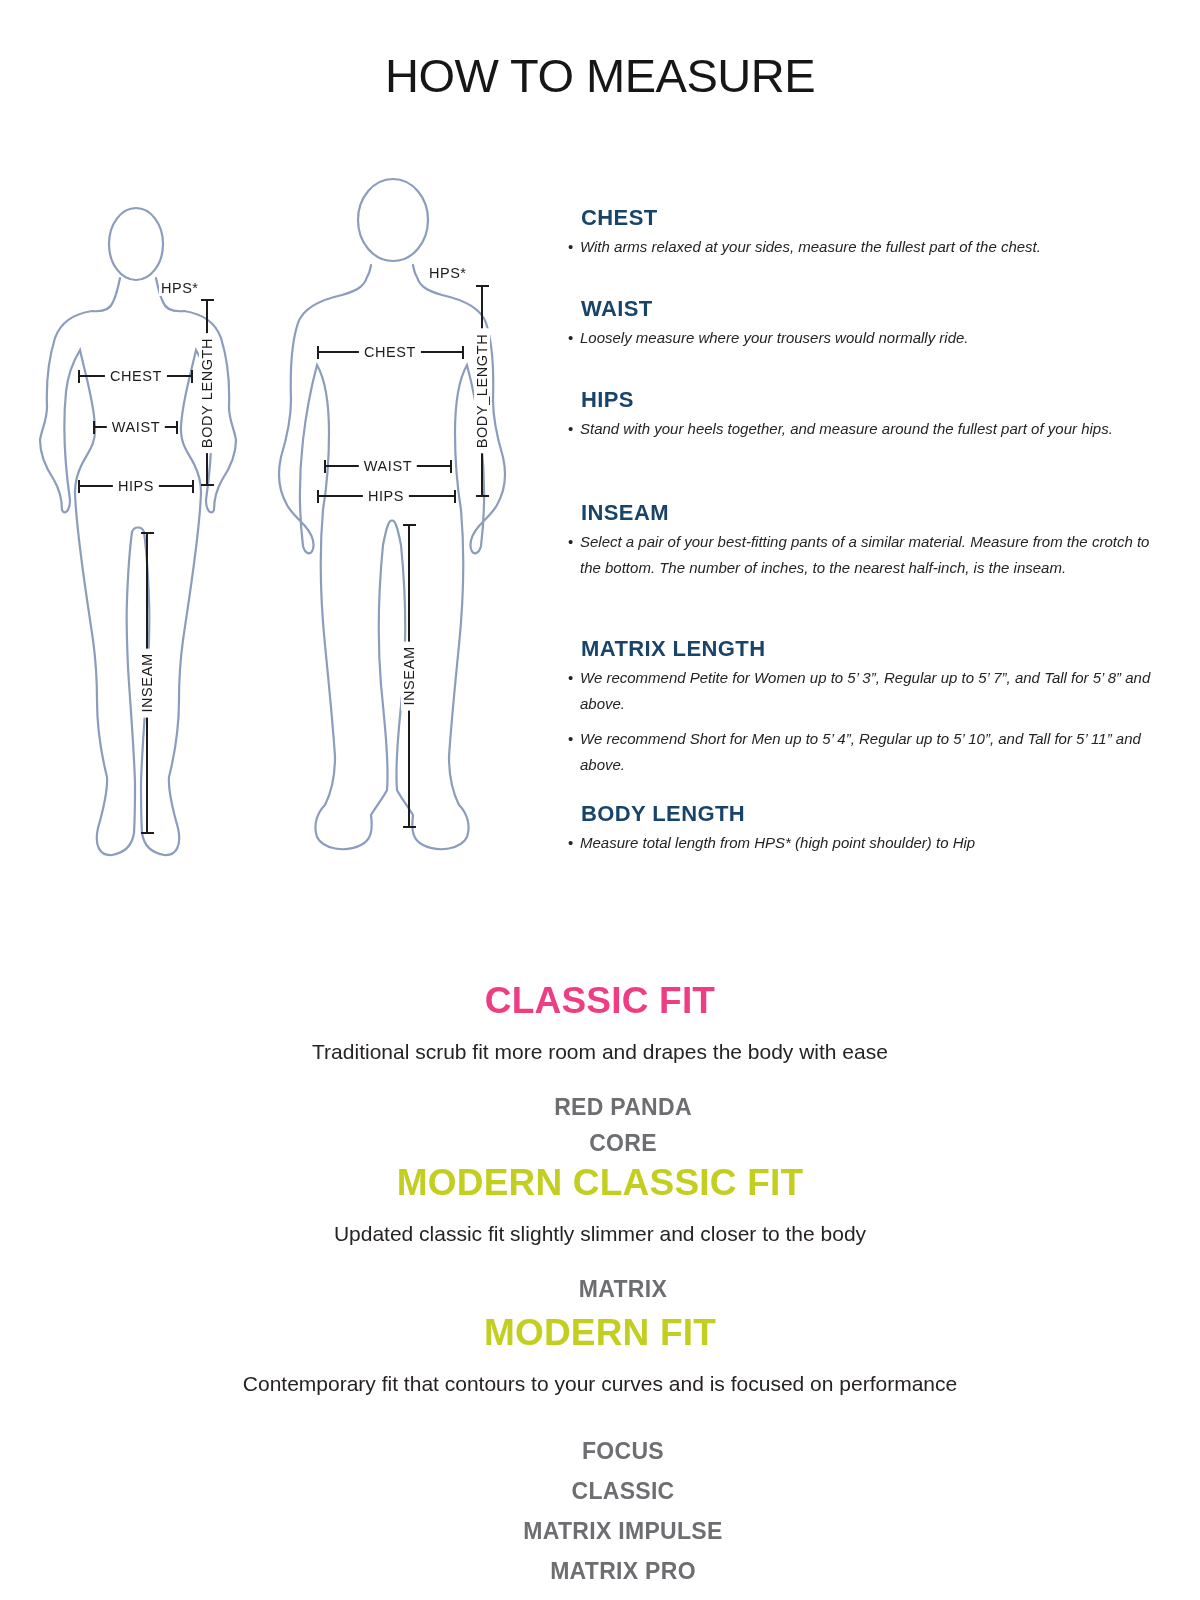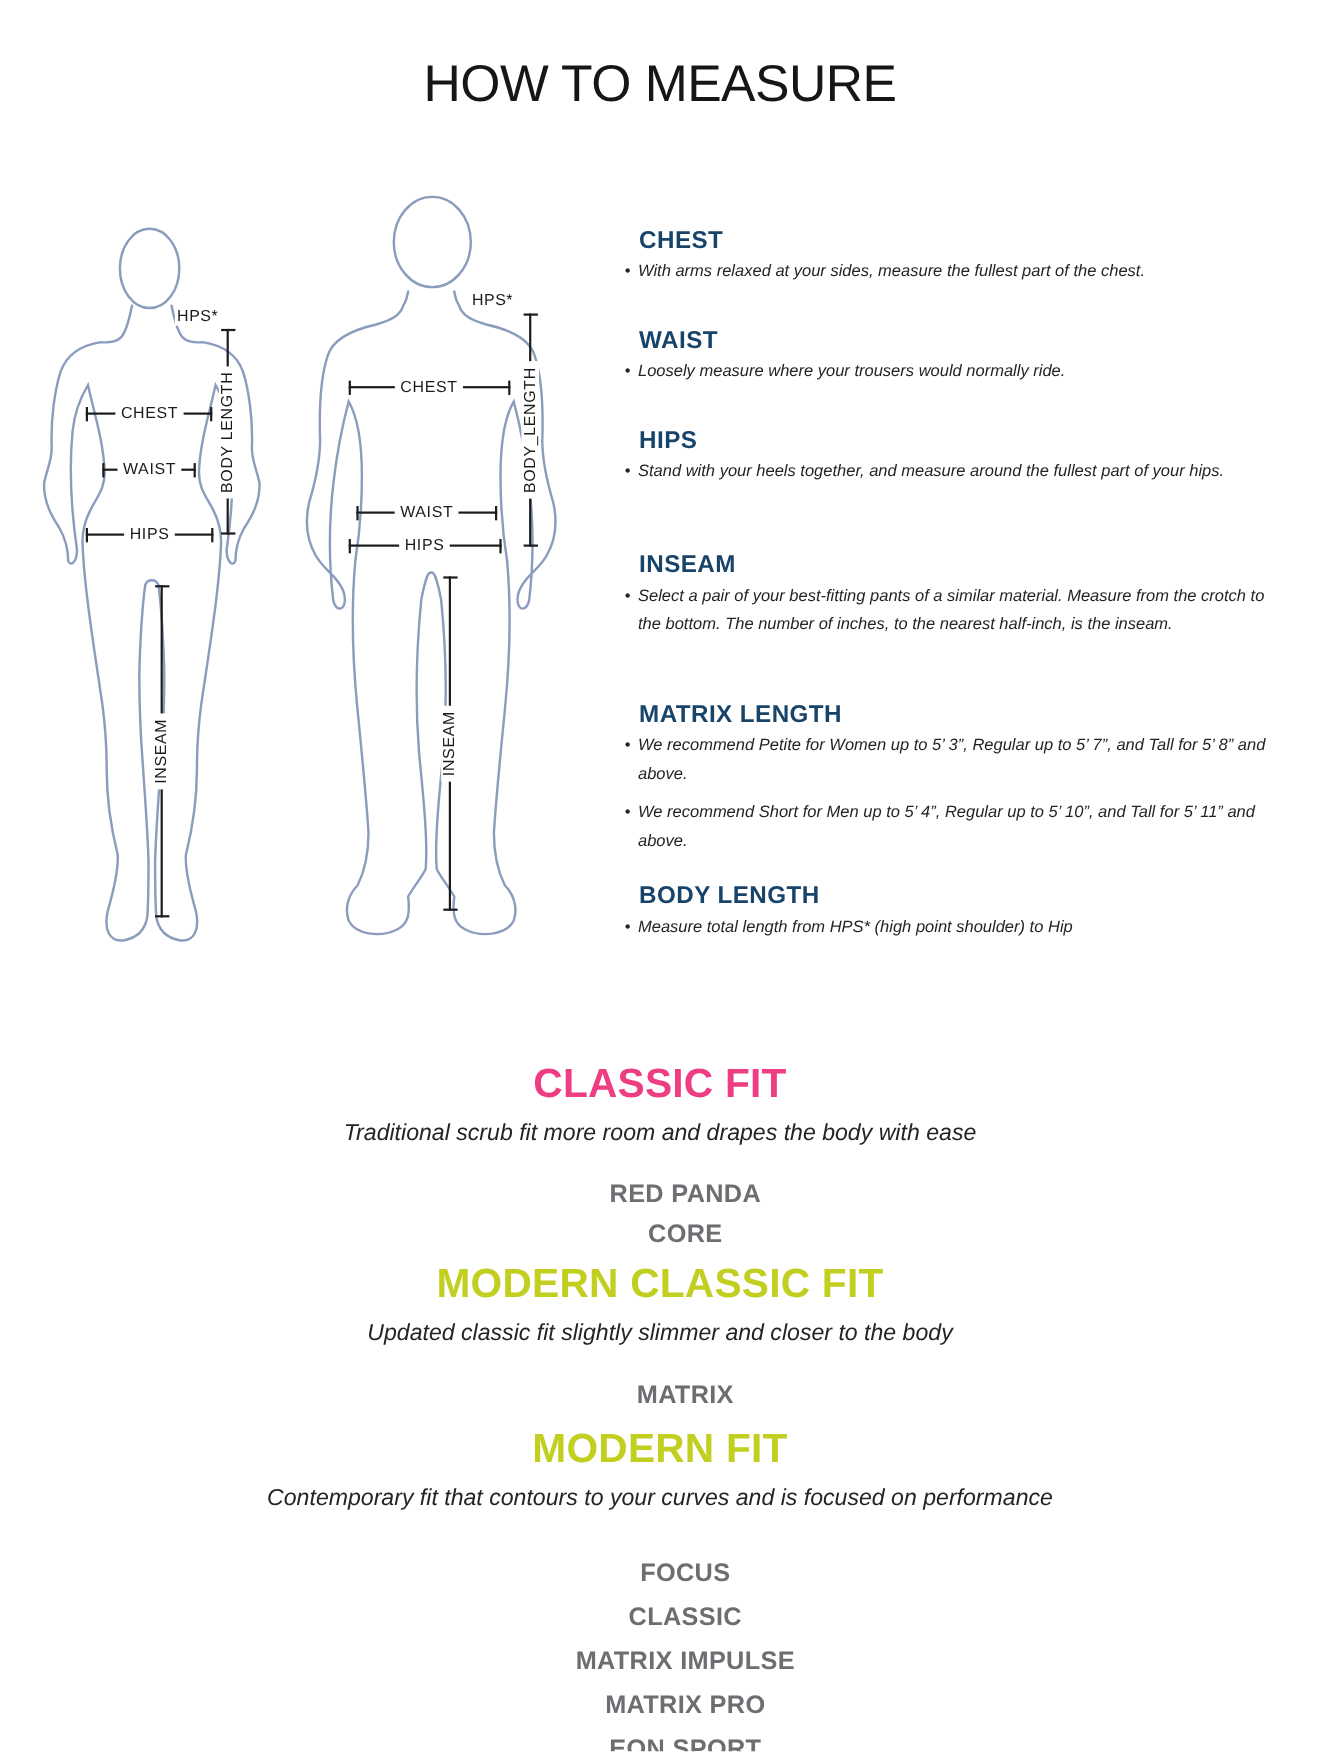--- a/index.html
+++ b/index.html
@@ -38,24 +38,24 @@
   
   .msec{position:absolute;left:555px;width:615px;}
   .msec h3{margin:0 0 3px 26px;font-size:22px;font-weight:bold;letter-spacing:0.4px;color:var(--navy);}
   .msec ul{margin:0;padding:0;list-style:none;}
   .msec li{position:relative;padding-left:25px;font-style:italic;font-size:15px;line-height:26px;color:var(--ink);}
   .msec li::before{content:"\2022";position:absolute;left:13px;font-style:normal;}
   .msec li + li{margin-top:9px;}
 
   
   .fit{position:absolute;left:0;width:1200px;text-align:center;}
-  .fit h2{margin:0;font-size:37px;line-height:44px;font-weight:bold;letter-spacing:0.2px;}
+  .fit h2{margin:16px;font-size:37px;line-height:44px;font-weight:bold;letter-spacing:0.2px;}
   .fit .fit-pink{color:var(--pink);}
   .fit .fit-green{color:var(--green);}
-  .fit .desc{margin-top:10px;font-style:italic;font-size:21px;line-height:26px;color:var(--ink);}
+  .fit .desc{margin-top:10px;font-size:21px;line-height:26px;color:var(--ink);}
   .fit .brands{margin-top:24px;font-weight:bold;font-size:23px;line-height:36px;color:var(--gray);letter-spacing:0.3px;padding-left:46px;}
   .fit.fit3 .brands{margin-top:34px;line-height:40px;}
 </style>
 </head>
 <body>
 
 <div class="page">
 
   <div class="title">HOW TO MEASURE</div>
 

